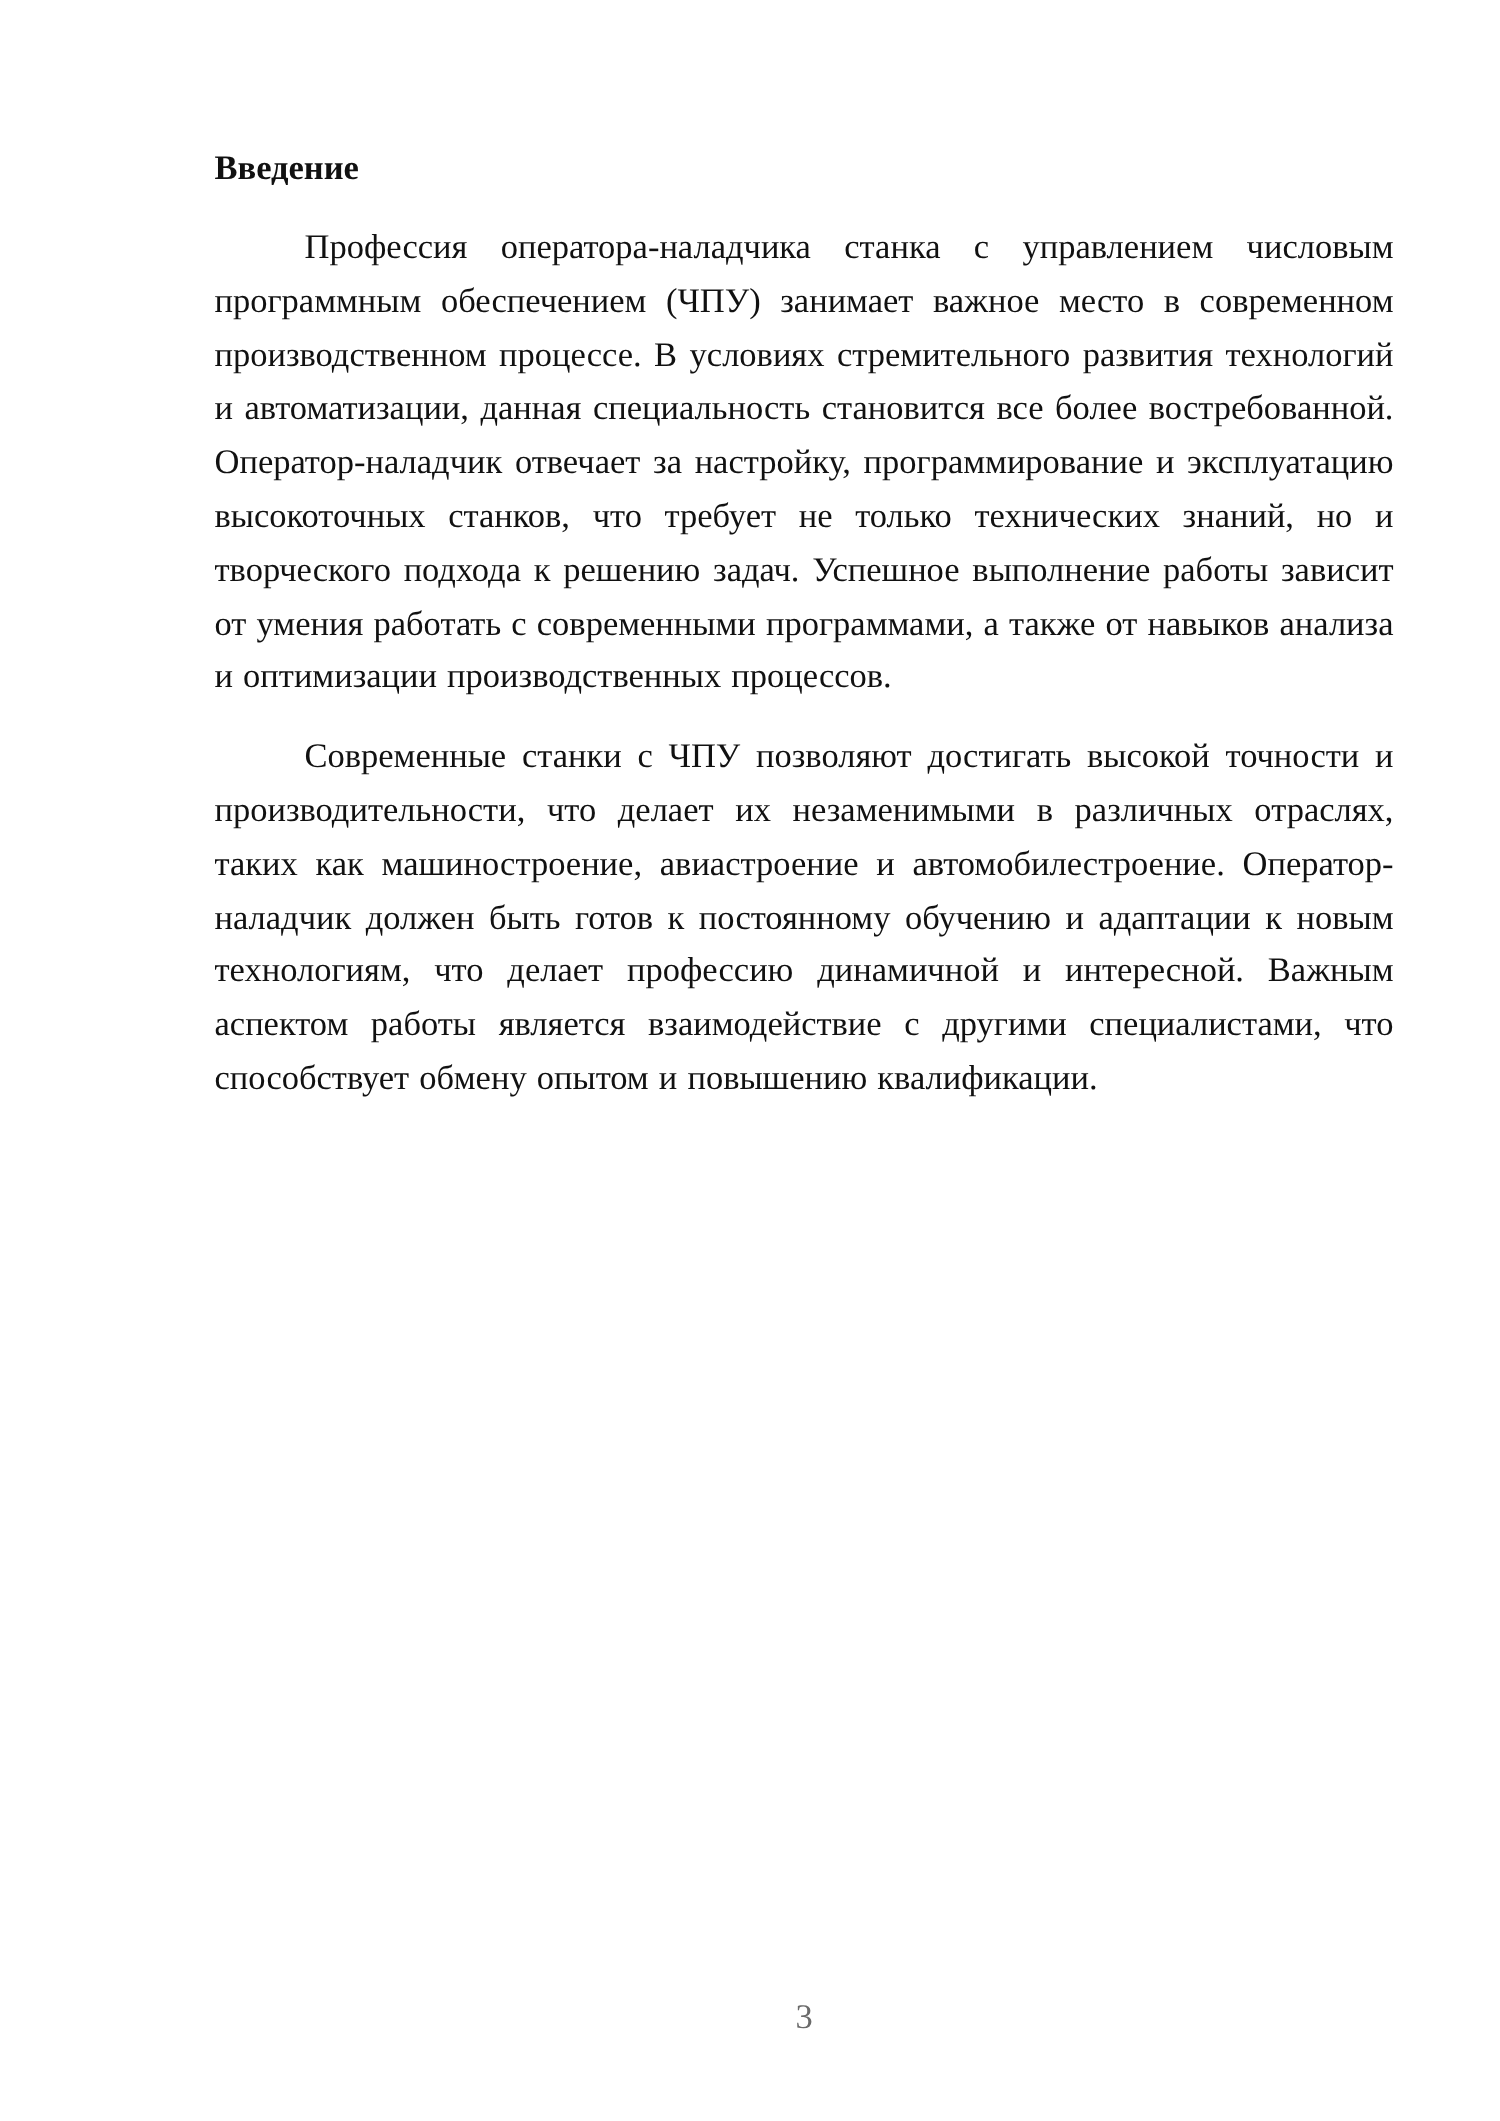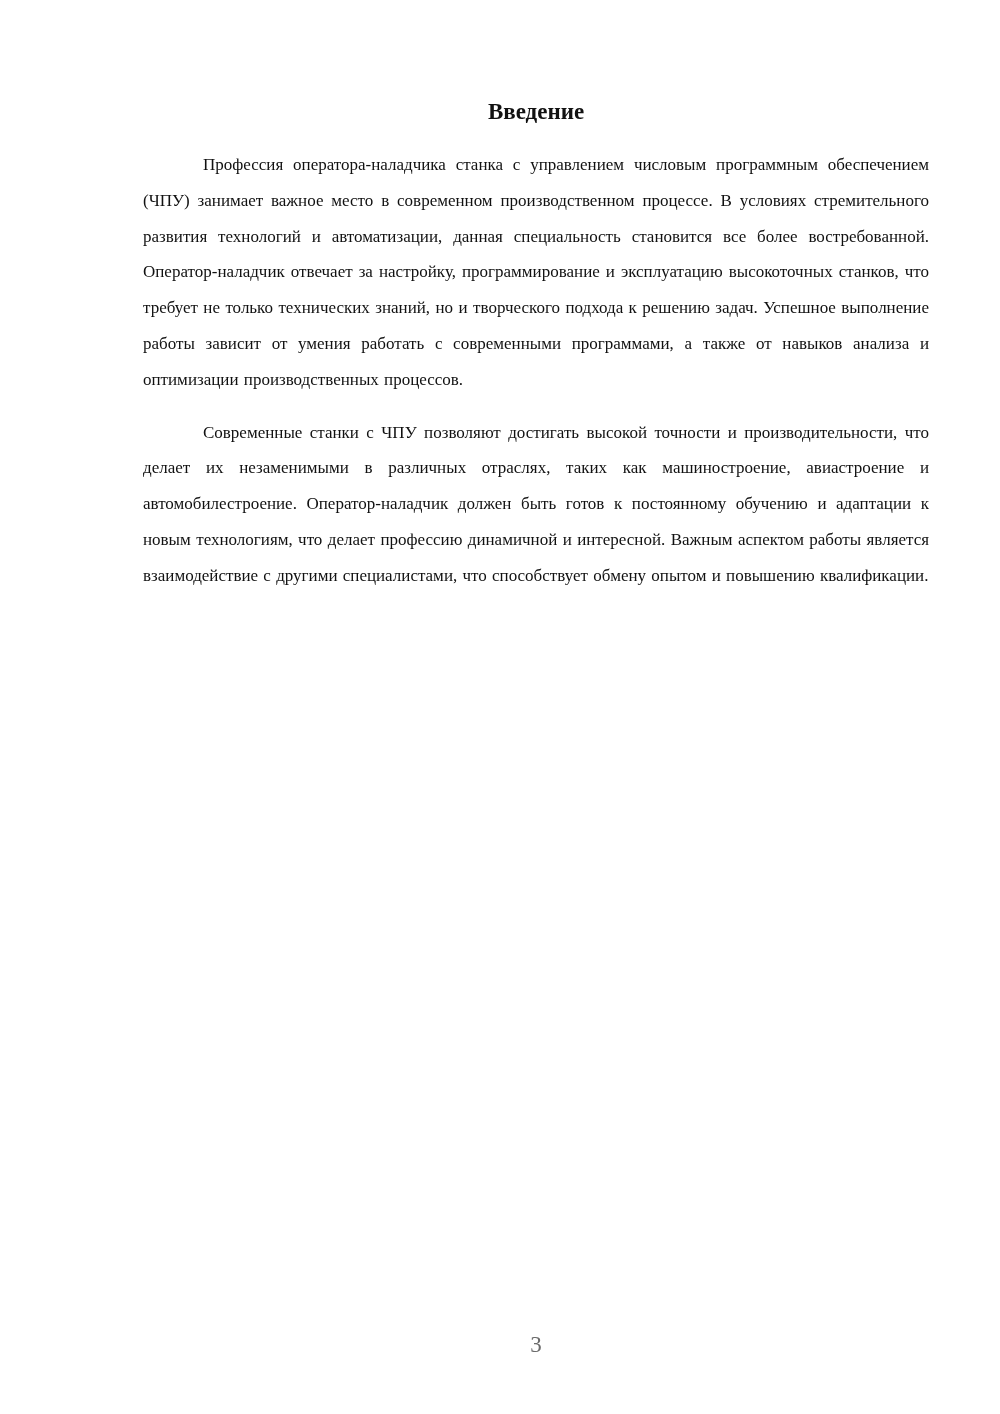--- a/index.html
+++ b/index.html
@@ -20,25 +20,24 @@
     position: absolute;
     left: 143px;
     top: 94px;
     width: 786px;
   }
   .doc-title {
     margin: 0 0 17px 0;
     font-size: 23px;
     line-height: 36px;
     font-weight: bold;
-    text-align: center;
   }
   .doc-paragraph {
     margin: 0 0 17px 0;
-    font-size: 17px;
+    font-size: 23px;
     line-height: 35.8px;
     text-align: justify;
     text-indent: 60px;
     word-spacing: 1px;
   }
   .page-number {
     position: absolute;
     left: 143px;
     top: 1330px;
     width: 786px;

